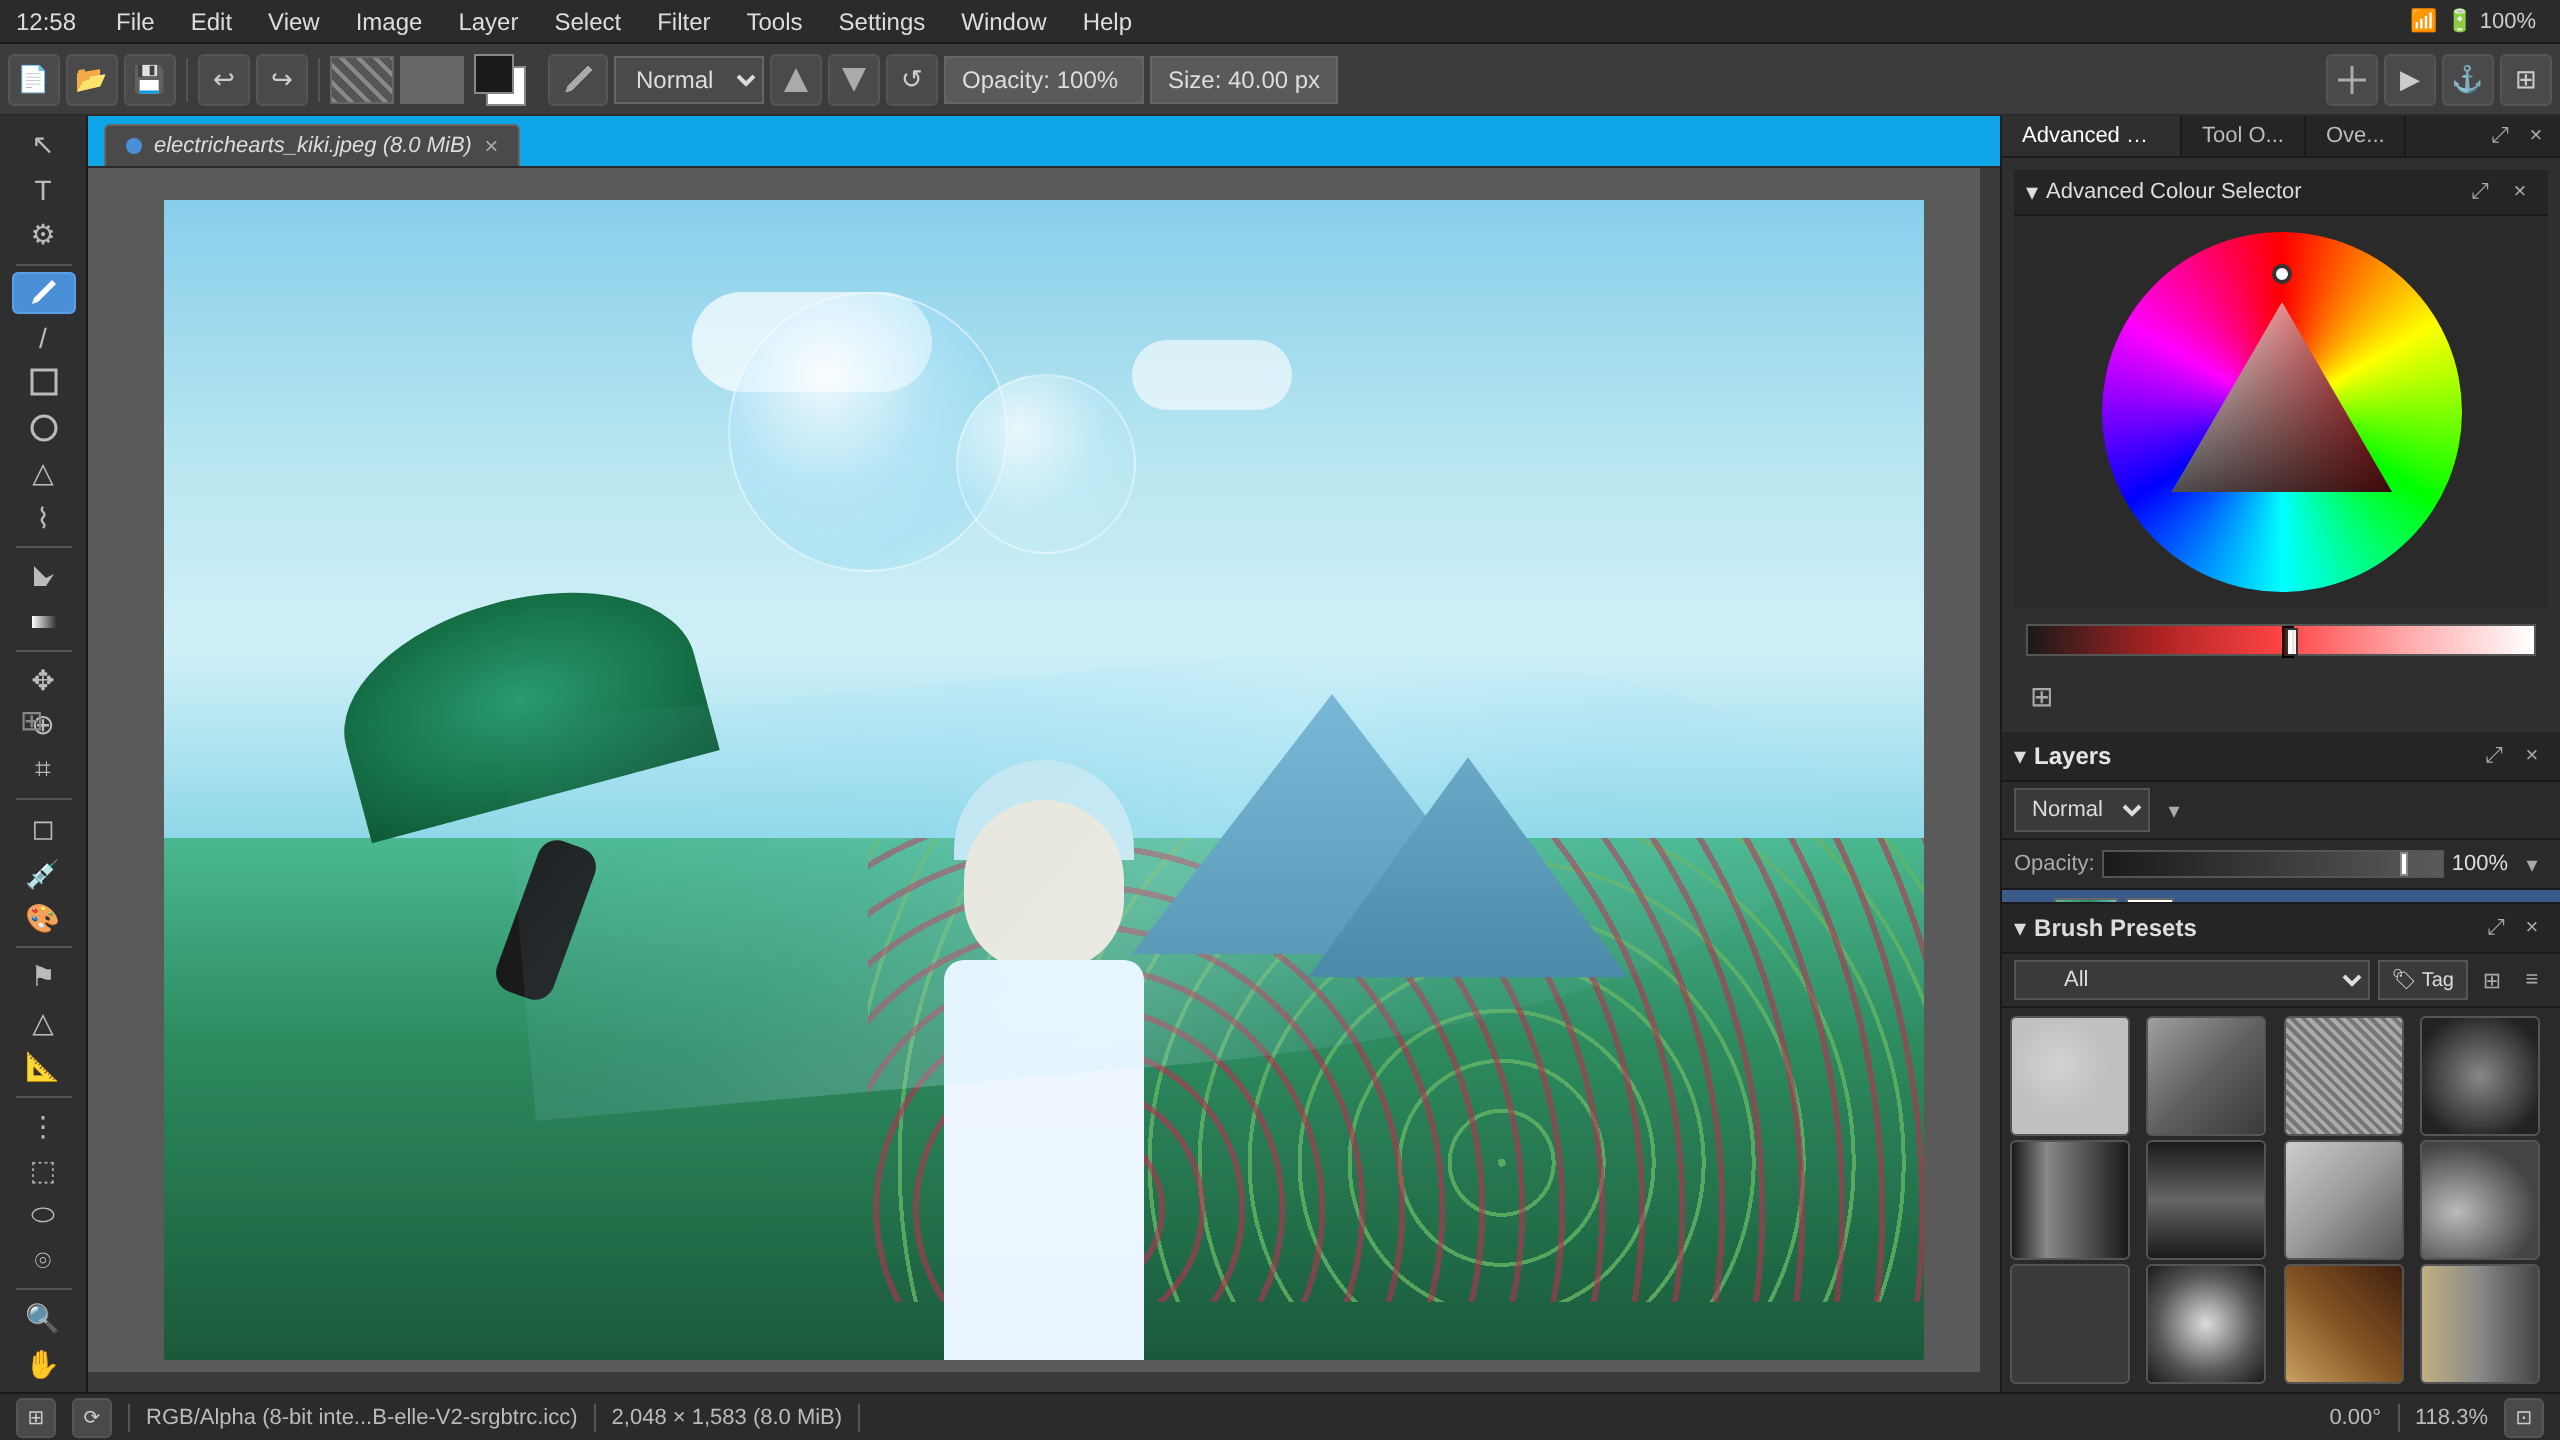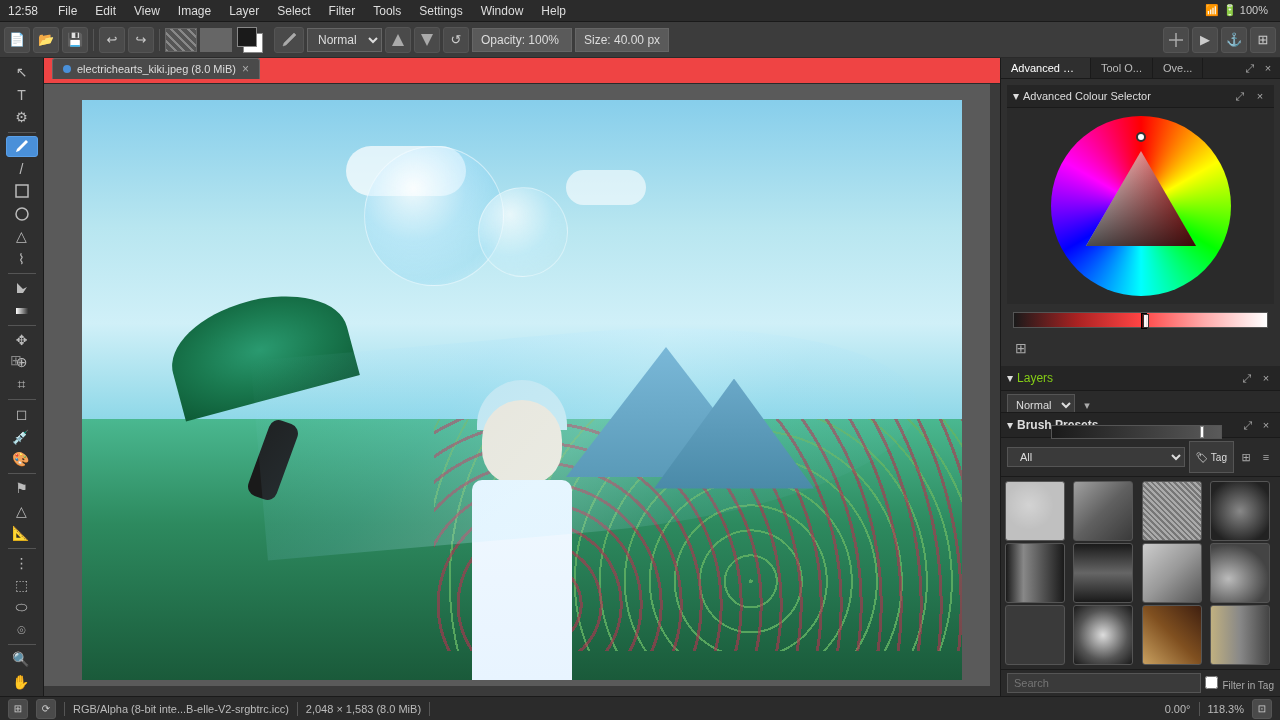--- a/index.html
+++ b/index.html
@@ -167,26 +167,27 @@
 
     
     #canvas-area {
       flex: 1;
       background: #5a5a5a;
       position: relative;
       overflow: hidden;
     }
     #canvas-tab {
       height: 26px;
-      background: #ef4444;
-      display: flex;
-      align-items: flex-start;
+      background: #0ea5e9;
+      display: flex;
+      align-items: flex-end;
       padding: 0 8px;
       gap: 4px;
       border-bottom: 1px solid #2a2a2a;
+      font-style: italic;
     }
     .canvas-tab-item {
       background: #4a4a4a;
       border: 1px solid #666;
       border-bottom: none;
       padding: 3px 10px;
       font-size: 11px;
       color: #ddd;
       border-radius: 3px 3px 0 0;
       cursor: pointer;
@@ -353,22 +354,22 @@
     }
     .layers-header {
       display: flex;
       align-items: center;
       padding: 4px 6px;
       background: #252525;
       border-bottom: 1px solid #1a1a1a;
     }
     .layers-title {
       font-size: 12px;
-      font-weight: normal;
-      color: #84cc16;
+      font-weight: bold;
+      color: #e5e5e5;
       flex: 1;
     }
     .layers-controls {
       display: flex;
       align-items: center;
       gap: 3px;
     }
     .layers-blend-select {
       background: #3a3a3a;
       border: 1px solid #555;
@@ -496,31 +497,31 @@
       padding: 3px 6px;
       background: #2a2a2a;
       border-bottom: 1px solid #1a1a1a;
       gap: 4px;
     }
     .brush-filter-select {
       background: #3a3a3a;
       border: 1px solid #555;
       color: #ddd;
       font-size: 11px;
-      padding: 2px 8px;
+      padding: 2px 20px;
       height: 20px;
       flex: 1;
     }
     .tag-btn {
       background: #3a3a3a;
       border: 1px solid #555;
       color: #ddd;
       font-size: 10px;
       padding: 2px 6px;
-      height: 32px;
+      height: 20px;
       cursor: pointer;
       display: flex;
       align-items: center;
       gap: 2px;
       text-align: center;
     }
     .brush-grid {
       display: grid;
       grid-template-columns: repeat(4, 1fr);
       gap: 2px;
@@ -1065,27 +1066,20 @@
         <div class="brush-item brush-5"></div>
         <div class="brush-item brush-6"></div>
         <div class="brush-item brush-7"></div>
         <div class="brush-item brush-8"></div>
         <div class="brush-item brush-9"></div>
         <div class="brush-item brush-10"></div>
         <div class="brush-item brush-11"></div>
         <div class="brush-item brush-12"></div>
       </div>
 
-      <div class="brush-search-row">
-        <input class="brush-search-input" type="text" placeholder="Search" style="">
-        <label class="filter-in-tag-label">
-          <input type="checkbox" style="margin-right: 2px;">
-          <span>Filter in Tag</span>
-        </label>
-      </div>
     </div>
   </div>
 </div>
 
 <div id="statusbar">
   <div class="toolbar-btn" style="width:20px; height:20px; font-size:10px;">⊞</div>
   <div class="toolbar-btn" style="width:20px; height:20px; font-size:10px;">⟳</div>
   <div class="status-separator"></div>
   <span class="status-item">RGB/Alpha (8-bit inte...B-elle-V2-srgbtrc.icc)</span>
   <div class="status-separator"></div>

